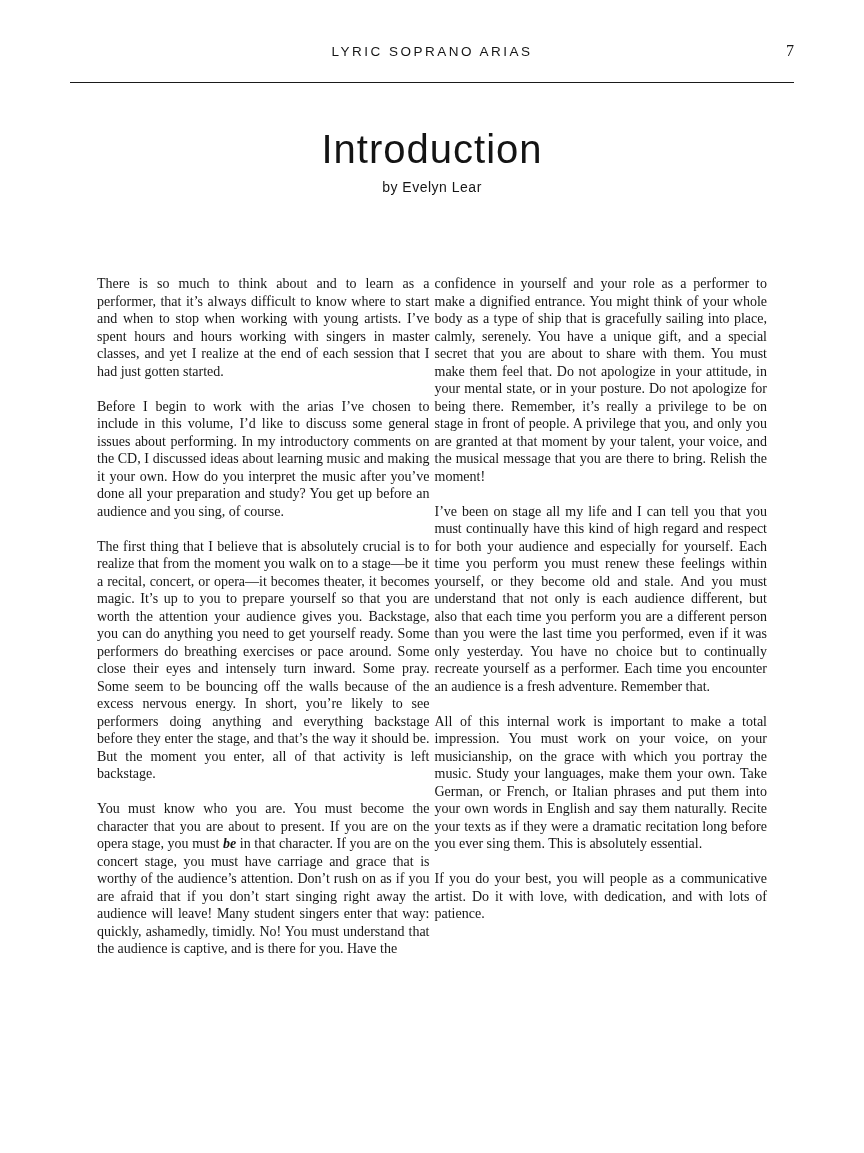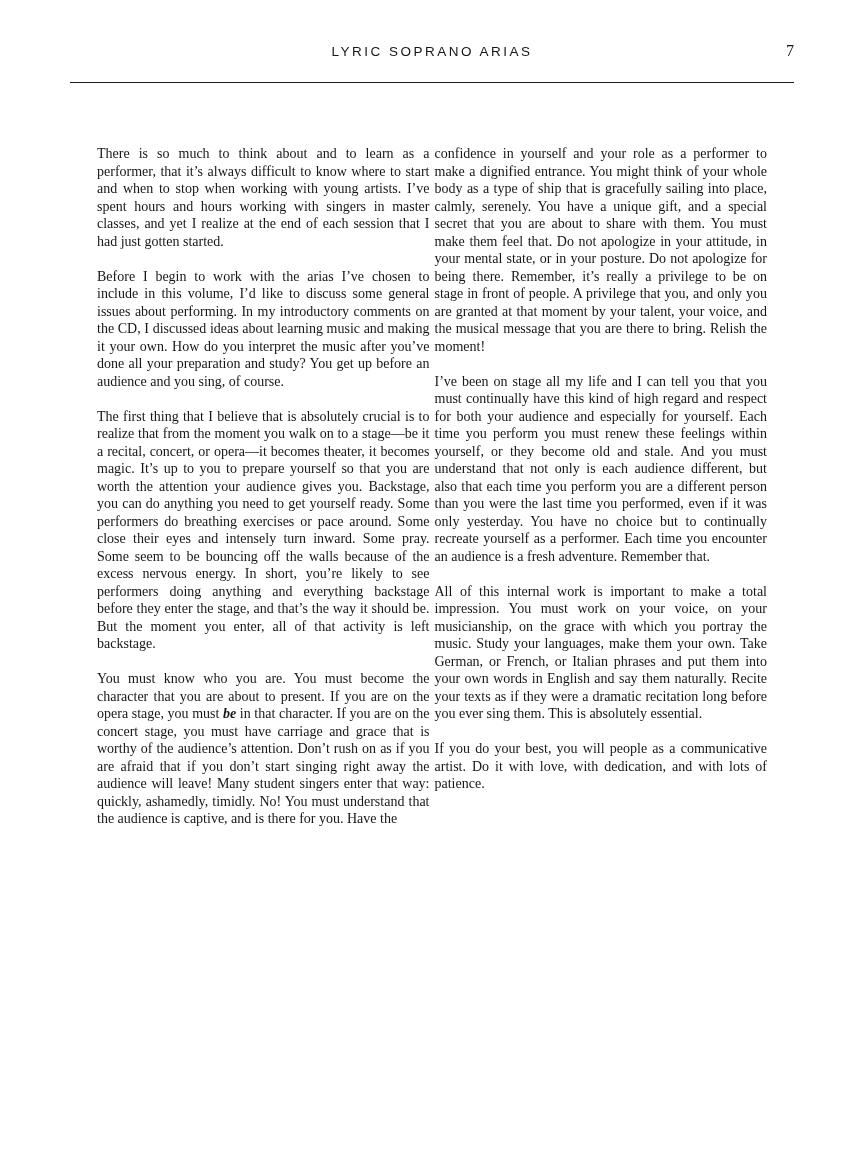--- a/index.html
+++ b/index.html
@@ -58,21 +58,21 @@
     text-align: center;
     font-family: "Liberation Sans", "DejaVu Sans", sans-serif;
     font-size: 14px;
     letter-spacing: 0.5px;
     color: #161616;
   }
   
   .body-columns {
     display: flex;
     gap: 5px;
-    margin-top: 62px;
+    margin-top: 80px;
     padding: 0 27px;
   }
   .column {
     flex: 1 1 0;
     min-width: 0;
   }
   .column p {
     margin: 0 0 17.5px 0;
     font-family: "Liberation Serif", "DejaVu Serif", serif;
     font-size: 14px;
@@ -93,21 +93,23 @@
 
 <div class="page">
 
   <header class="page-header">
     <span class="running-title">LYRIC SOPRANO ARIAS</span>
     <span class="page-number">7</span>
   </header>
 
   <hr class="header-rule">
 
+  <h1 class="chapter-title">Introduction</h1>
 
+  <div class="byline">by Evelyn Lear</div>
 
   <main class="body-columns">
 
     <div class="column">
       <p>There is so much to think about and to learn as a performer, that it’s always difficult to know where to start and when to stop when working with young artists. I’ve spent hours and hours working with singers in master classes, and yet I realize at the end of each session that I had just gotten started.</p>
       <p>Before I begin to work with the arias I’ve chosen to include in this volume, I’d like to discuss some general issues about performing. In my introductory comments on the CD, I discussed ideas about learning music and making it your own. How do you interpret the music after you’ve done all your preparation and study? You get up before an audience and you sing, of course.</p>
       <p>The first thing that I believe that is absolutely crucial is to realize that from the moment you walk on to a stage—be it a recital, concert, or opera—it becomes theater, it becomes magic. It’s up to you to prepare yourself so that you are worth the attention your audience gives you. Backstage, you can do anything you need to get yourself ready. Some performers do breathing exercises or pace around. Some close their eyes and intensely turn inward. Some pray. Some seem to be bouncing off the walls because of the excess nervous energy. In short, you’re likely to see performers doing anything and everything backstage before they enter the stage, and that’s the way it should be. But the moment you enter, all of that activity is left backstage.</p>
       <p><span>You must know who you are. You must become the character that you are about to present. If you are on the opera stage, you must </span><em>be</em><span> in that character. If you are on the concert stage, you must have carriage and grace that is worthy of the audience’s attention. Don’t rush on as if you are afraid that if you don’t start singing right away the audience will leave! Many student singers enter that way: quickly, ashamedly, timidly. No! You must understand that the audience is captive, and is there for you. Have the</span></p>
     </div>
 

